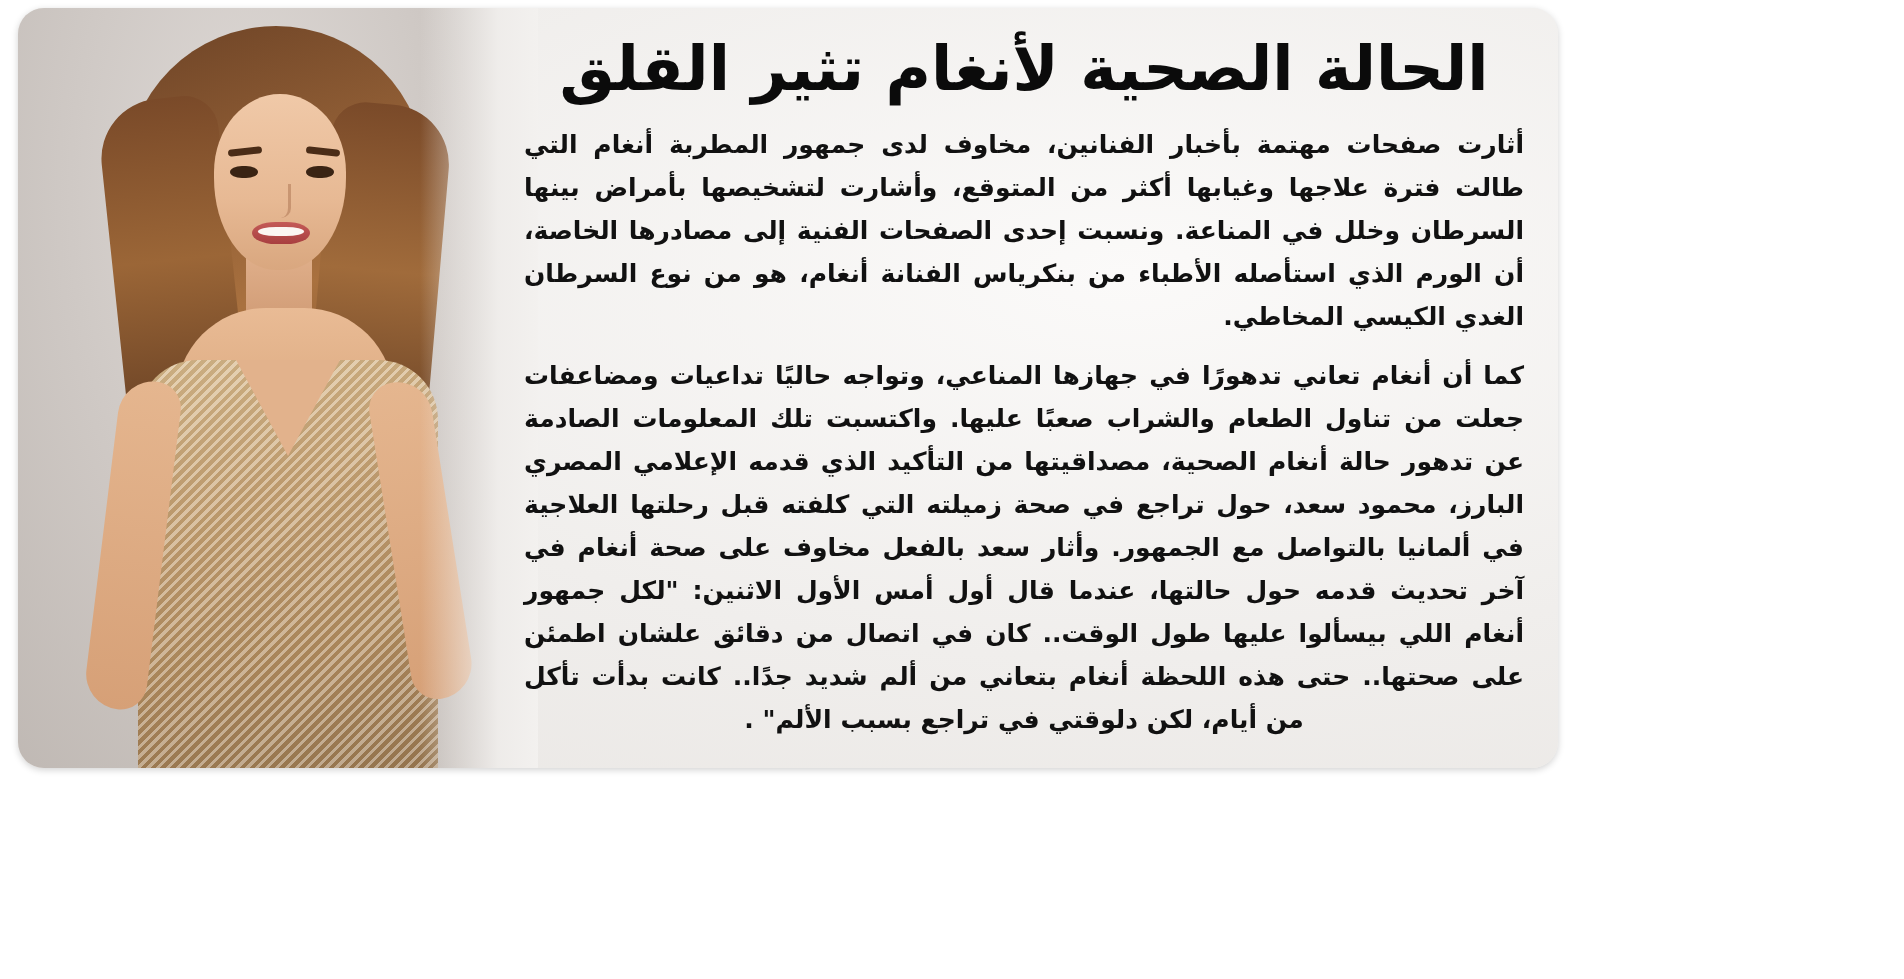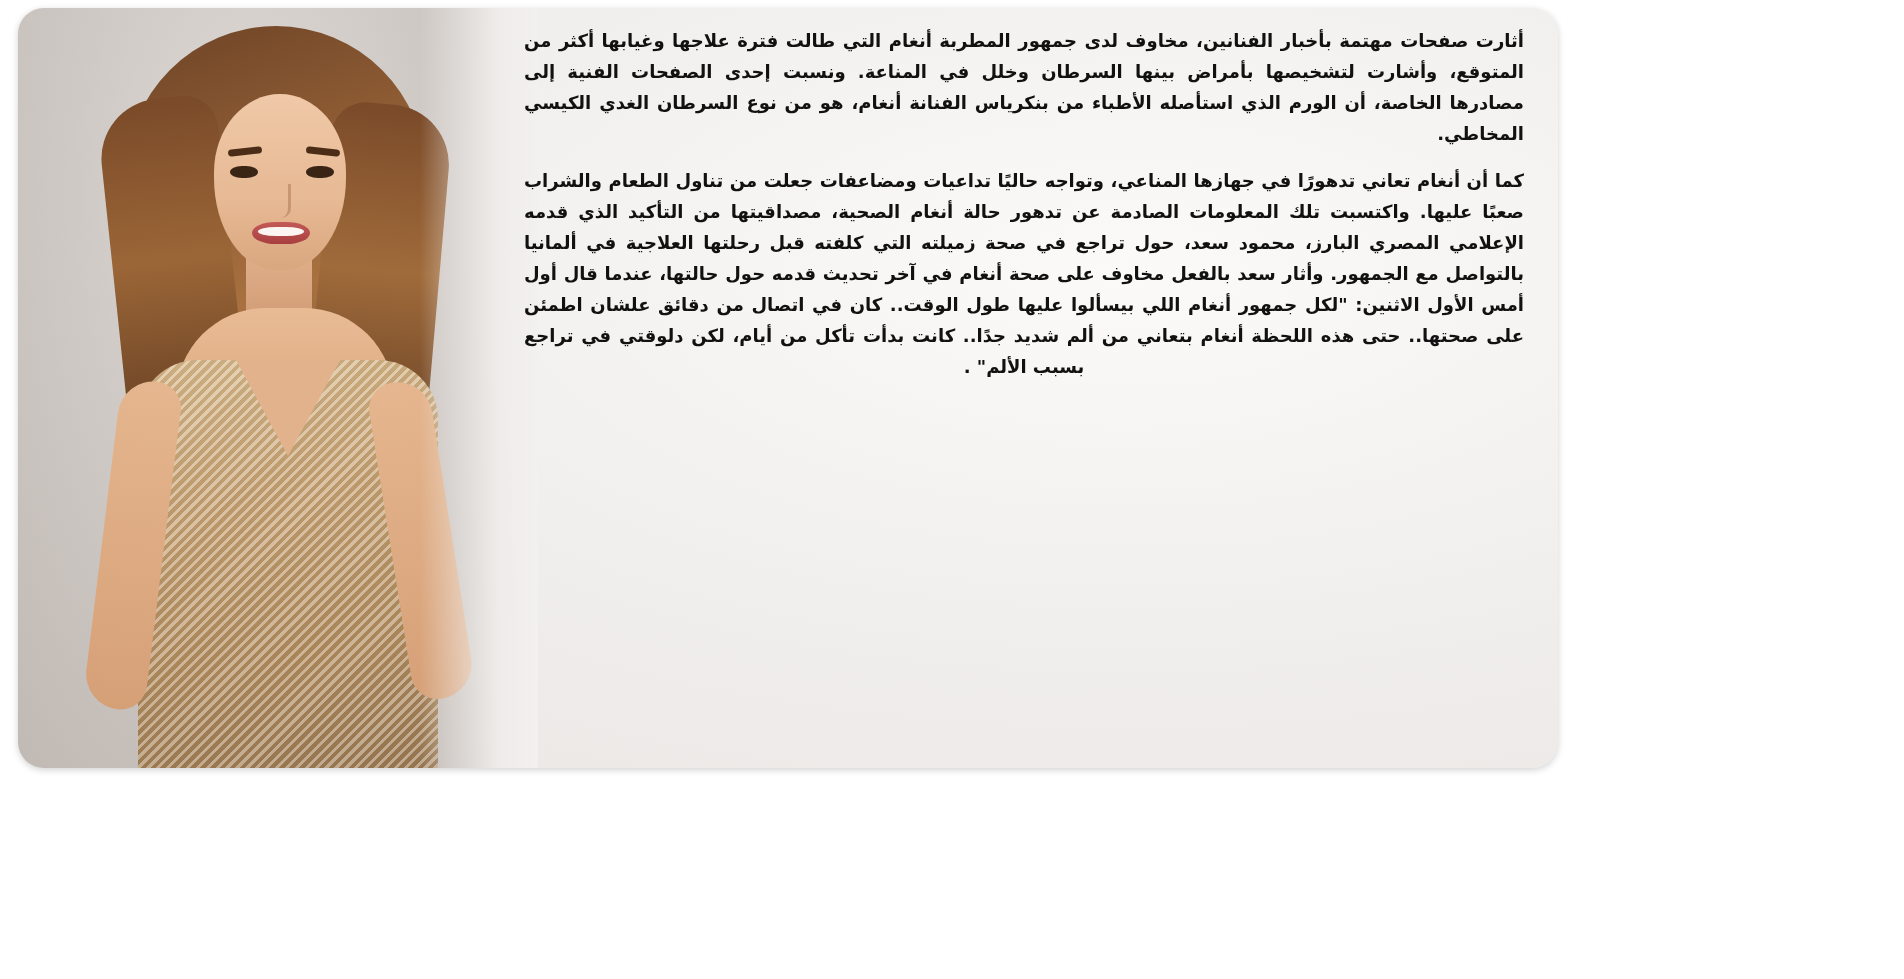--- a/index.html
+++ b/index.html
@@ -219,21 +219,21 @@
     font-size: 62px;
     line-height: 1.18;
     color: #0b0b0b;
     text-align: center;
     margin: 6px 0 18px 0;
     letter-spacing: 0px;
   }
 
   .body-par {
     font-family: "DejaVu Sans", "Liberation Sans", sans-serif;
-    font-size: 18px;
+    font-size: 25px;
     line-height: 1.72;
     color: #111111;
     margin: 0 0 2px 0;
     text-align: justify;
     text-align-last: center;
     font-weight: 600;
   }
   .body-par.p1 { text-align: justify; text-align-last: right; }
   .body-par.p2 { margin-top: 16px; }
 </style>
@@ -262,20 +262,21 @@
         <div class="teeth"></div>
         <div class="dress"></div>
         <div class="dress-v"></div>
         <div class="arm-l"></div>
         <div class="arm-r"></div>
       </div>
       <div class="photo-fade"></div>
     </div>
 
     <div class="content">
+      <h1 class="headline">الحالة الصحية لأنغام تثير القلق</h1>
 
       <p class="body-par p1">أثارت صفحات مهتمة بأخبار الفنانين، مخاوف لدى جمهور المطربة أنغام التي طالت فترة علاجها وغيابها أكثر من المتوقع، وأشارت لتشخيصها بأمراض بينها السرطان وخلل في المناعة. ونسبت إحدى الصفحات الفنية إلى مصادرها الخاصة، أن الورم الذي استأصله الأطباء من بنكرياس الفنانة أنغام، هو من نوع السرطان الغدي الكيسي المخاطي.</p>
 
       <p class="body-par p2">كما أن أنغام تعاني تدهورًا في جهازها المناعي، وتواجه حاليًا تداعيات ومضاعفات جعلت من تناول الطعام والشراب صعبًا عليها. واكتسبت تلك المعلومات الصادمة عن تدهور حالة أنغام الصحية، مصداقيتها من التأكيد الذي قدمه الإعلامي المصري البارز، محمود سعد، حول تراجع في صحة زميلته التي كلفته قبل رحلتها العلاجية في ألمانيا بالتواصل مع الجمهور. وأثار سعد بالفعل مخاوف على صحة أنغام في آخر تحديث قدمه حول حالتها، عندما قال أول أمس الأول الاثنين: "لكل جمهور أنغام اللي بيسألوا عليها طول الوقت.. كان في اتصال من دقائق علشان اطمئن على صحتها.. حتى هذه اللحظة أنغام بتعاني من ألم شديد جدًا.. كانت بدأت تأكل من أيام، لكن دلوقتي في تراجع بسبب الألم" .</p>
     </div>
 
   </div>
 </div>
 
 </body></html>

